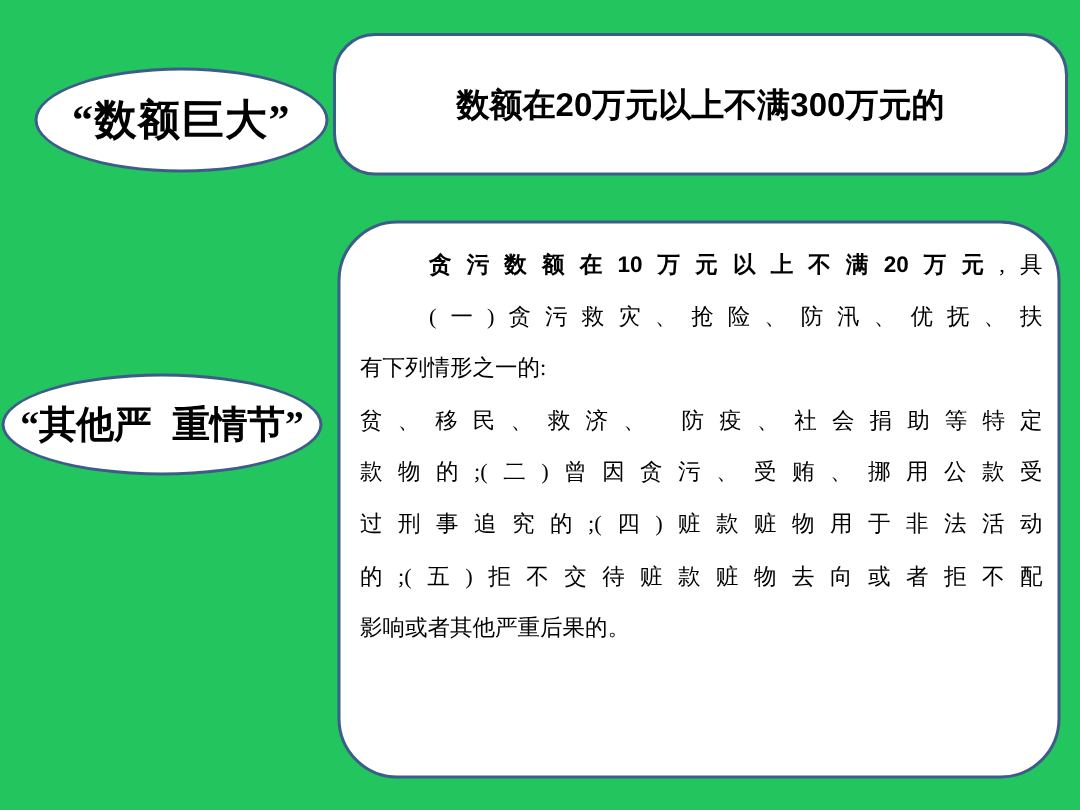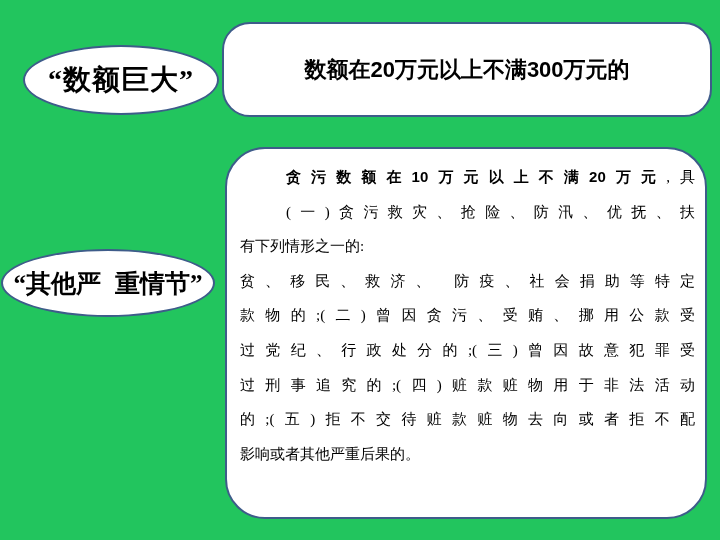--- a/index.html
+++ b/index.html
@@ -103,20 +103,19 @@
     <span class="l2">重情节”</span>
   </div>
 
   <div class="shape box-serious">
     <div>
         <div class="bline just ind"><span class="b">贪污数额在</span><span class="b n">10</span><span class="b">万元以上不满</span><span class="b n">20</span><span class="b">万元</span><span>,具</span></div>
         <div class="bline just ind"><span>(一)贪污救灾、抢险、防汛、优抚、扶</span></div>
         <div class="bline"><span>有下列情形之一的:</span></div>
         <div class="bline just"><span>贫、移民、救济、 防疫、社会捐助等特定</span></div>
         <div class="bline just"><span>款物的;(二)曾因贪污、受贿、挪用公款受</span></div>
-        <div class="bline just"><span>过党纪、行政处分的;(三)曾因故意犯罪受</span></div>
         <div class="bline just"><span>过刑事追究的;(四)赃款赃物用于非法活动</span></div>
         <div class="bline just"><span>的;(五)拒不交待赃款赃物去向或者拒不配</span></div>
         <div class="bline"><span>影响或者其他严重后果的。</span></div>
       </div>
   </div>
 
 </div>
 
 </body></html>

